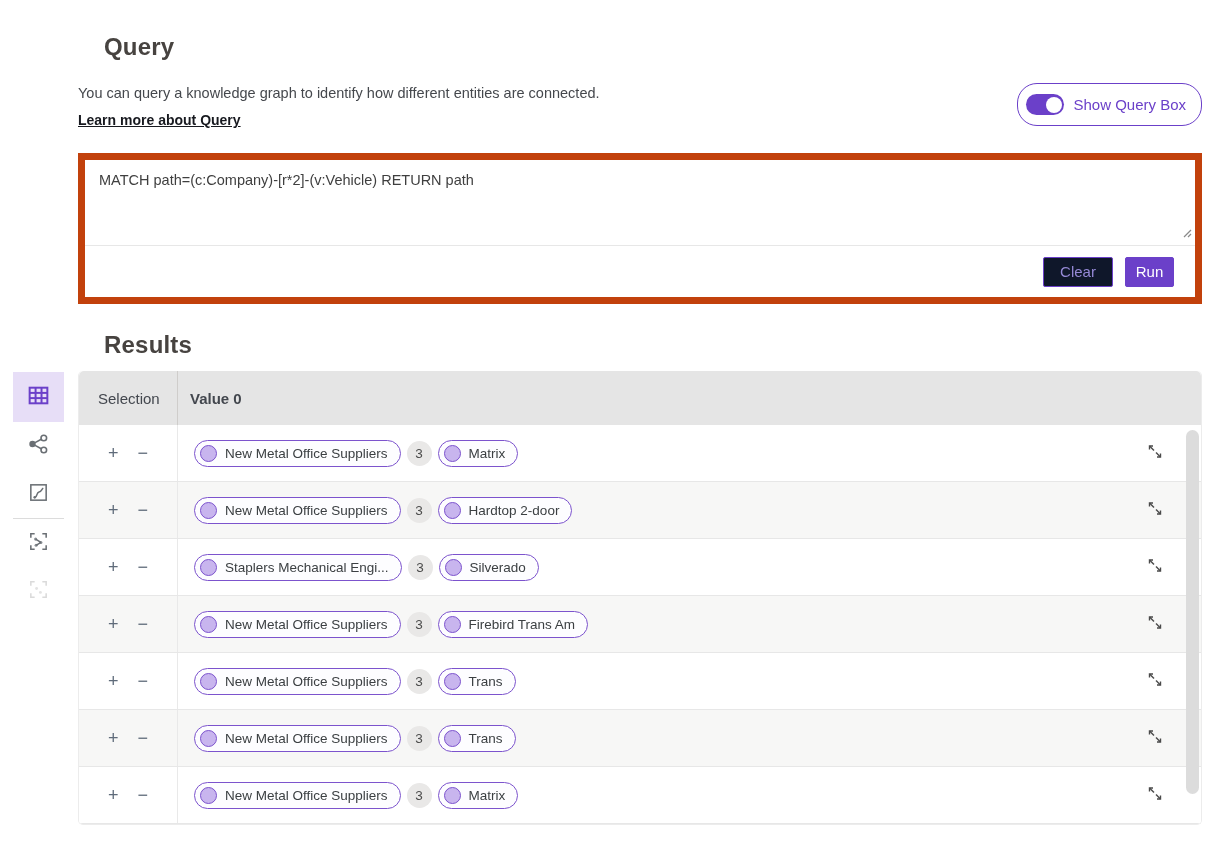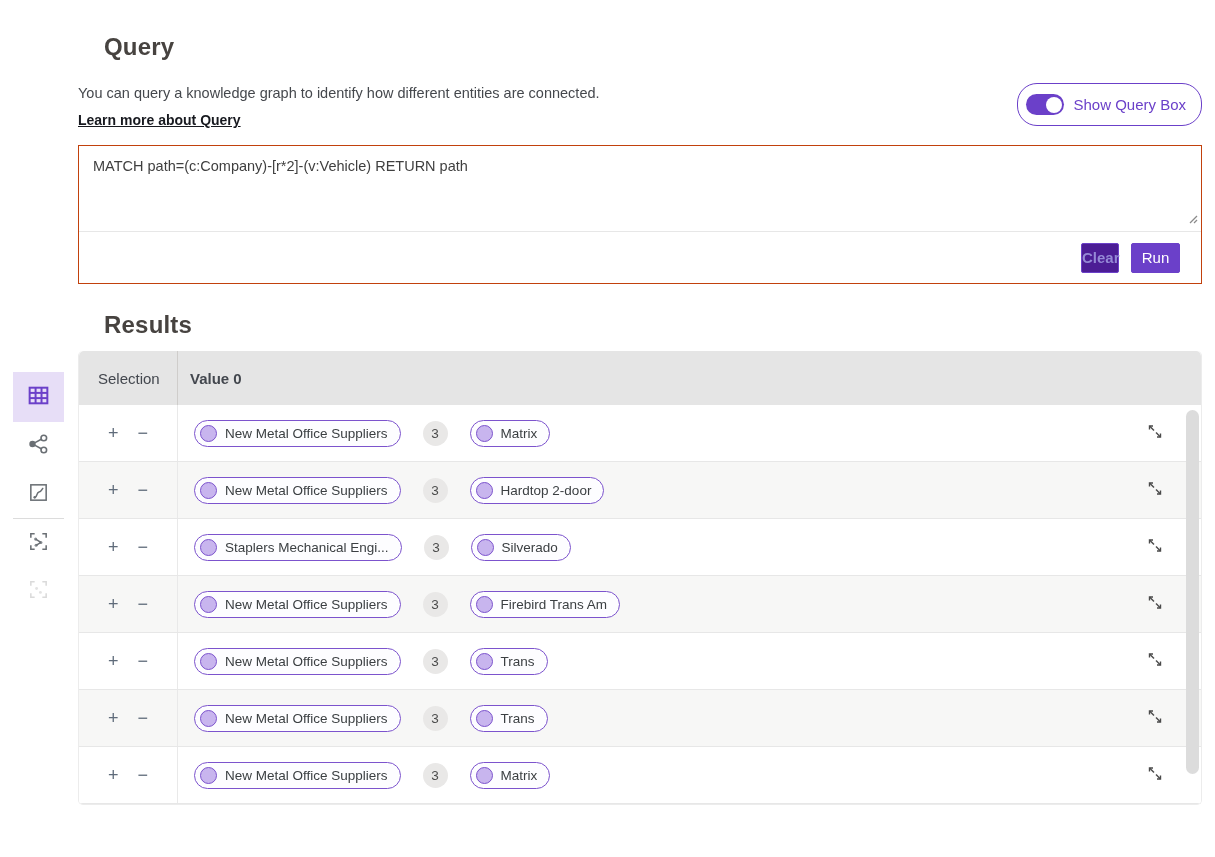--- a/index.html
+++ b/index.html
@@ -14,52 +14,52 @@
   .query-desc p { font-size:14.5px; color:#45484d; line-height:20px; }
   .learn-link { display:inline-block; margin-top:9px; font-size:14px; font-weight:700;
     color:#17191f; text-decoration:underline; cursor:pointer; }
 
   .toggle-pill { display:flex; align-items:center; gap:9px; height:43px; padding:0 15px 0 8px;
     border:1.5px solid #6b40c9; border-radius:20px; color:#6b40c9; font-size:15px; cursor:pointer; }
   .switch { position:relative; width:38px; height:21px; background:#6b40c9; border-radius:11px; }
   .switch .knob { position:absolute; right:2.5px; top:2.5px; width:16px; height:16px;
     background:#ffffff; border-radius:50%; }
 
-  .query-box { margin-top:16px; border:1px solid #c2410c; background:#fff; }
+  .query-box { margin-top:24px; border:7px solid #c2410c; background:#fff; }
   .query-input-wrap { position:relative; border-bottom:1px solid #e7e7e7; }
   .query-input { display:block; width:100%; height:85px; border:none; outline:none; resize:none;
     padding:12px 14px; font-family:"Liberation Sans","DejaVu Sans",sans-serif;
     font-size:14.5px; color:#3f3f3f; background:transparent; }
   .resize-handle { position:absolute; right:3px; bottom:3px; pointer-events:none; }
   .query-actions { height:51px; display:flex; align-items:center; justify-content:flex-end;
     gap:12px; padding-right:21px; }
   .btn { height:30px; font-size:15px; border-radius:2px; cursor:pointer;
     font-family:"Liberation Sans","DejaVu Sans",sans-serif; }
-  .btn-clear { width:38px; background:#4c1d95; border:1px solid #6b40c9; color:#9589d6;font-weight:bold; }
+  .btn-clear { width:70px; background:#0f172a; border:1px solid #6b40c9; color:#9589d6; }
   .btn-run { width:49px; background:#6b40c9; border:1px solid #6b40c9; color:#ffffff; }
 
   
   .results-title { margin-top:27px; }
   .table-card { margin-top:12px; border-radius:5px; overflow:hidden; border:1px solid #ececec;
     border-top:none; }
   .thead { height:54px; background:#e5e5e5; display:flex; align-items:stretch;
     font-size:15px; color:#43474e; border-radius:5px 5px 0 0; }
   .th-sel { width:99px; display:flex; align-items:center; padding-left:19px;
     border-right:1px solid #cfcdcb; }
   .th-val { flex:1; display:flex; align-items:center; padding-left:12px;font-weight:bold; }
 
   .tbody { position:relative; }
   .trow { height:57px; display:flex; align-items:stretch; border-bottom:1px solid #e7e7e7;
     background:#ffffff; position:relative; }
   .trow:nth-child(even) { background:#f7f7f6; }
   .td-sel { width:99px; display:flex; align-items:center; justify-content:center; gap:15px;
     border-right:1px solid #e9e9e9; }
   .rowbtn { border:none; background:transparent; font-size:18px; color:#5f6b7a; cursor:pointer;
     line-height:1; padding:2px; font-family:inherit; }
-  .td-val { flex:1; display:flex; align-items:center; padding-left:16px; gap:22px; }
+  .td-val { flex:1; display:flex; align-items:center; padding-left:16px; gap:6px; }
 
   .pill { display:inline-flex; align-items:center; gap:8px; height:27px; padding:0 12px 0 5px;
     border:1.5px solid #7c53cd; border-radius:14px; background:#fdfdff;
     font-size:13.5px; color:#3c4043; white-space:nowrap; cursor:pointer; }
   .pill .node-dot { width:17px; height:17px; border-radius:50%; background:#c8b5ee;
     border:1.5px solid #7c53cd; flex:none; }
   .hop-badge { width:25px; height:25px; border-radius:50%; background:#e9e8e7; color:#4c4c4c;
     font-size:13.5px; display:flex; align-items:center; justify-content:center; flex:none; }
   .expand-btn { position:absolute; right:36px; top:50%; transform:translateY(-50%);
     background:transparent; border:none; cursor:pointer; padding:2px; }

